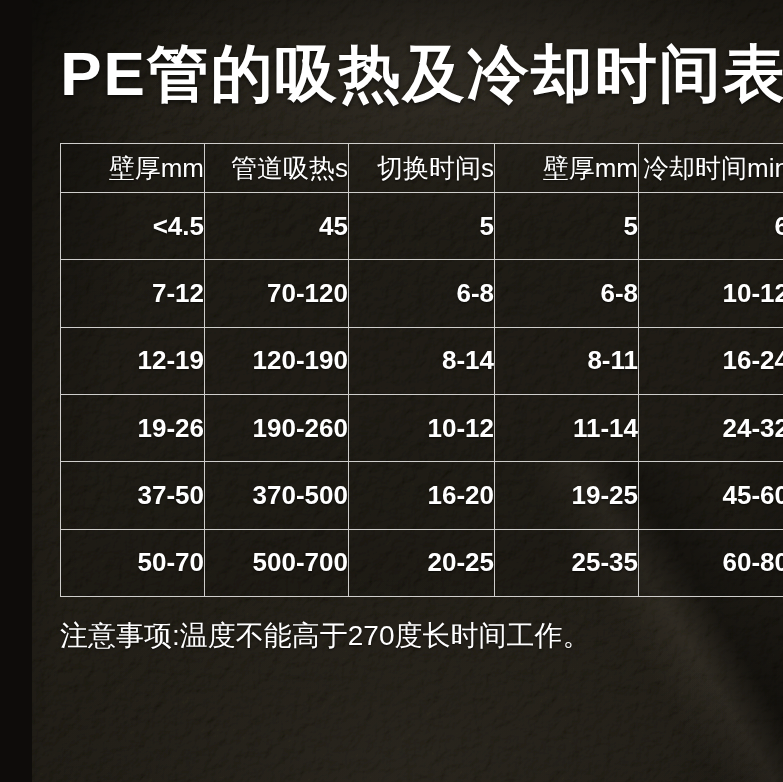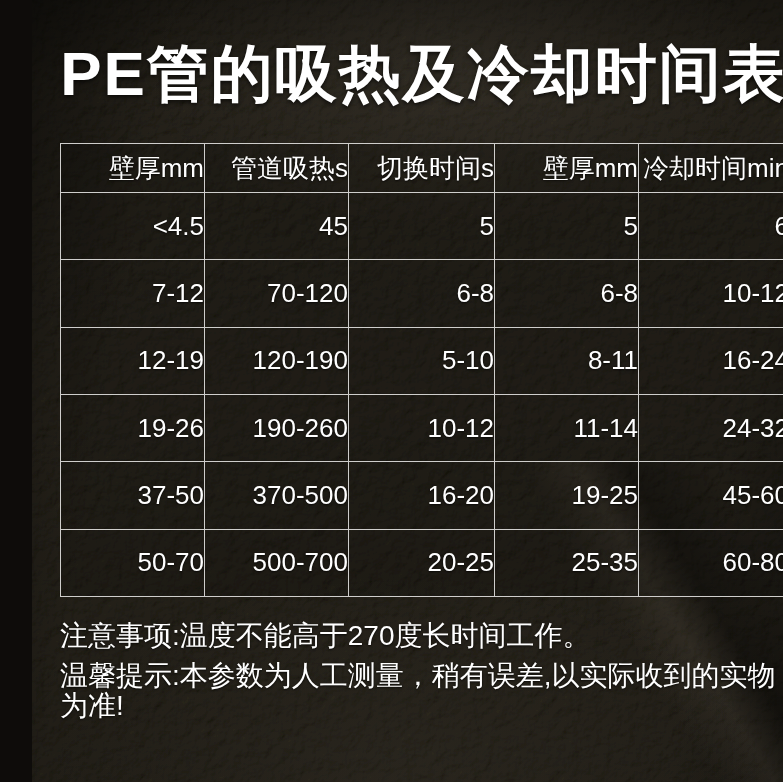--- a/index.html
+++ b/index.html
@@ -80,21 +80,21 @@
     padding: 0;
   }
   .spec th {
     height: 48px;
     font-size: 26px;
     font-weight: 400;
   }
   .spec td {
     height: 50px;
     font-size: 26px;
-    font-weight: 400;
+    font-weight: 700;
   }
   .notes {
     position: absolute;
     left: 28px;
     top: 621px;
     width: 720px;
     color: #ffffff;
   }
   .notes p {
     margin: 0 0 10px 0;
@@ -161,21 +161,21 @@
         <tr>
           <td>7-12</td>
           <td>70-120</td>
           <td>6-8</td>
           <td>6-8</td>
           <td>10-12</td>
         </tr>
         <tr>
           <td>12-19</td>
           <td>120-190</td>
-          <td>5-10</td>
+          <td>8-14</td>
           <td>8-11</td>
           <td>16-24</td>
         </tr>
         <tr>
           <td>19-26</td>
           <td>190-260</td>
           <td>10-12</td>
           <td>11-14</td>
           <td>24-32</td>
         </tr>
@@ -191,16 +191,15 @@
           <td>500-700</td>
           <td>20-25</td>
           <td>25-35</td>
           <td>60-80</td>
         </tr>
       </tbody>
   </table>
 
   <div class="notes">
     <p>注意事项:温度不能高于270度长时间工作。</p>
-    <p>温馨提示:本参数为人工测量，稍有误差,以实际收到的实物为准!</p>
   </div>
 
 </div>
 
 </body></html>

